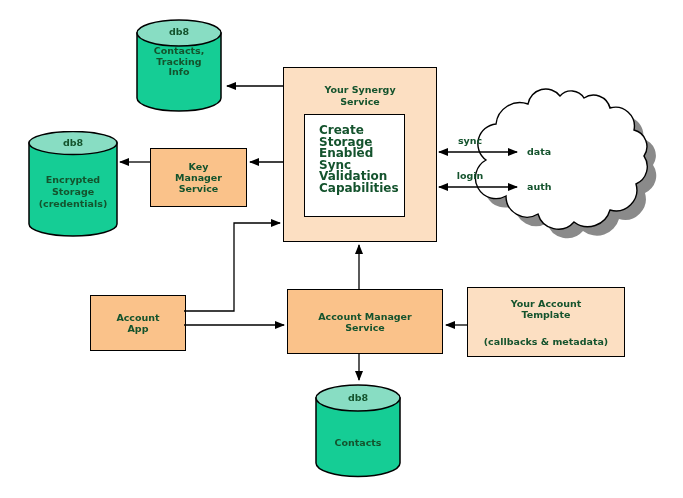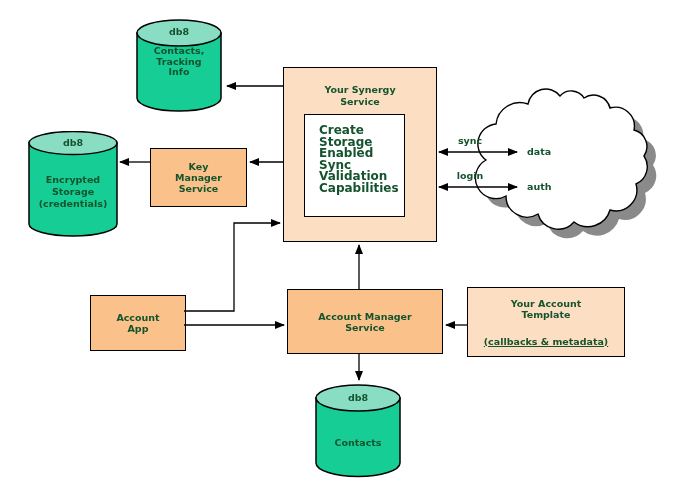--- a/index.html
+++ b/index.html
@@ -22,21 +22,21 @@
     position:absolute;left:20px;top:46px;width:101px;height:103px;box-sizing:border-box;
     border:1.5px solid #000;background:#ffffff;
   }
   .oplist{padding:10px 0 0 14px;font-size:12px;line-height:11.6px;text-align:left;}
   .dbtext{position:absolute;font-size:9.5px;text-align:center;z-index:3;}
   .edge-label{position:absolute;font-size:9.5px;line-height:11px;z-index:6;}
   svg{display:block;}
   .conn{position:absolute;left:0;top:0;z-index:5;pointer-events:none;}
   .cyl{position:absolute;z-index:2;}
   .cloudwrap{position:absolute;z-index:1;}
-  .tpl-sub{margin-top:16px;text-decoration:underline;}
+  .tpl-sub{margin-top:16px;}
 </style>
 </head>
 <body>
 
 <div class="canvas">
 
   <svg class="cyl" style="left:136px;top:19px;" width="86" height="93" viewBox="0 0 86 93">
     <path d="M1 14 L1 79 A42 13 0 0 0 85 79 L85 14 Z" fill="#15cd95" stroke="#000" stroke-width="1.5"></path>
     <ellipse cx="43" cy="14" rx="42" ry="13" fill="#88ddc3" stroke="#000" stroke-width="1.5"></ellipse>
   </svg>

